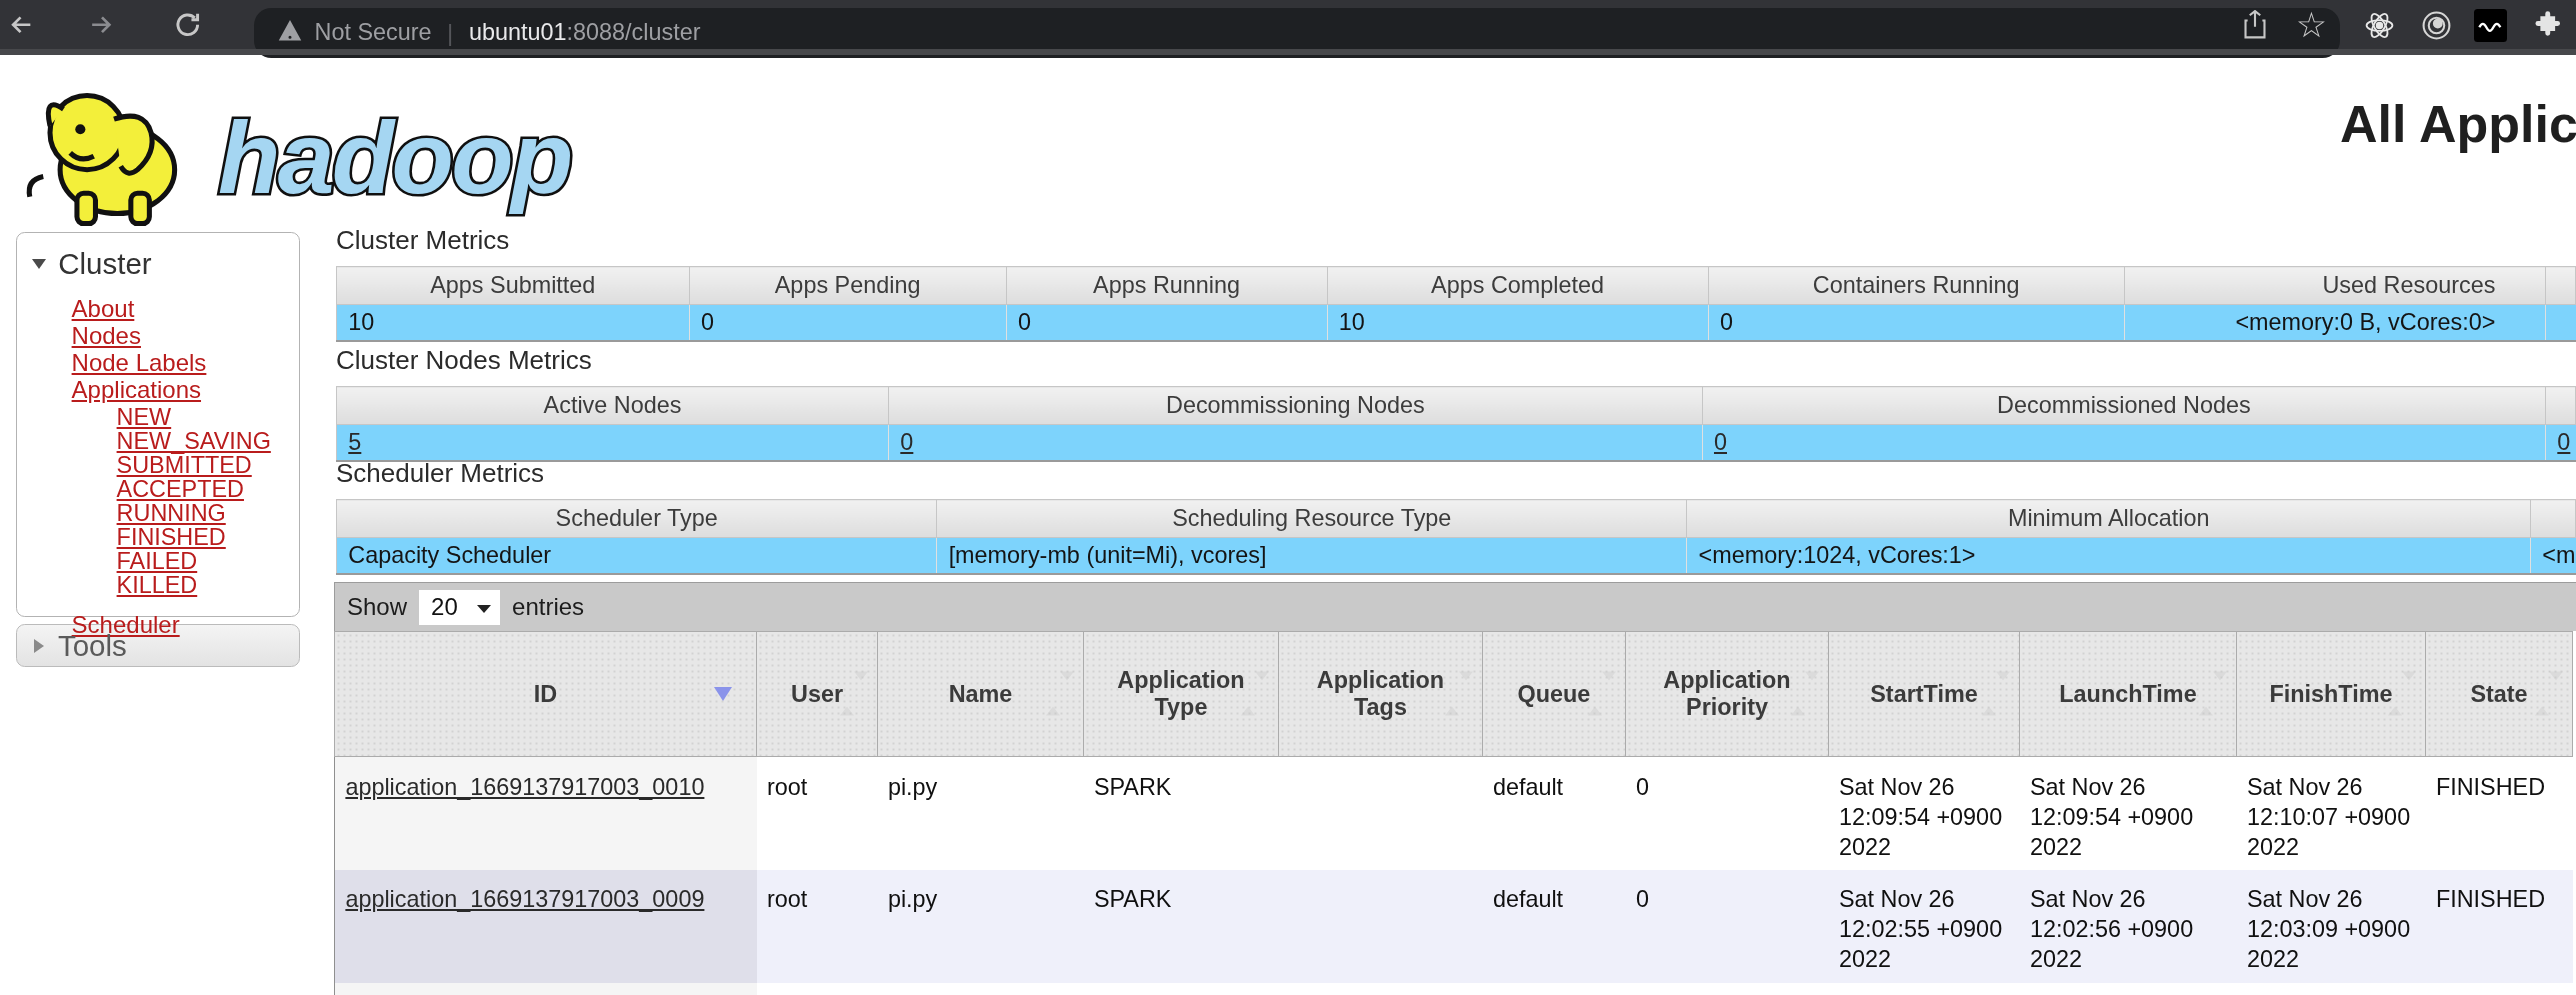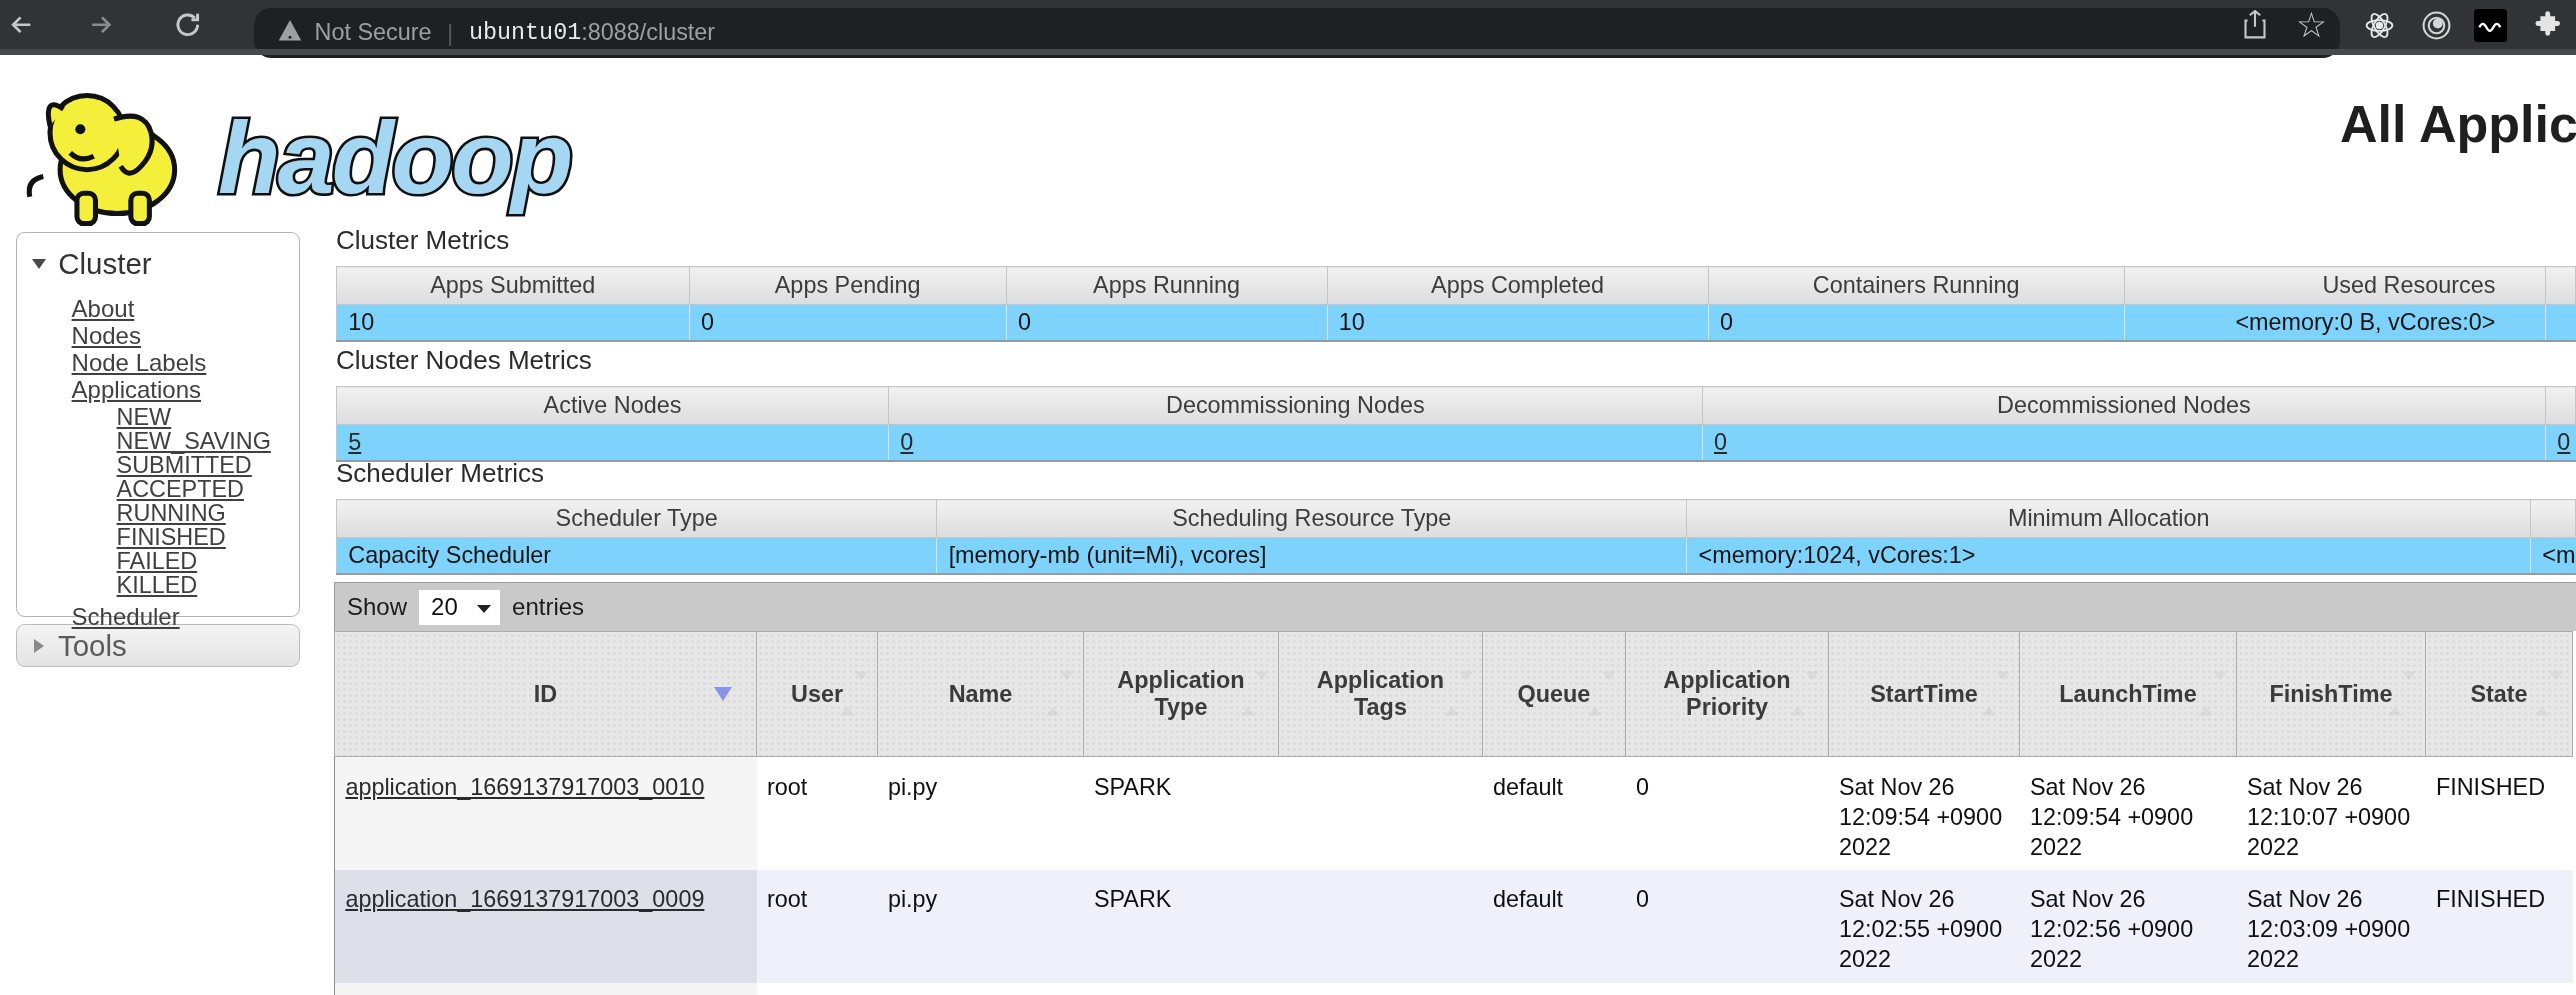--- a/index.html
+++ b/index.html
@@ -9,21 +9,21 @@
   
   .chrome { position:absolute; top:0; left:0; width:2576px; height:49px; background:#323337; }
   .chrome-strip { position:absolute; top:49px; left:0; width:2576px; height:6px; background:#47484b; }
   .nav-ico { position:absolute; top:7px; width:36px; height:36px; color:#c7c7c7;
              display:flex; align-items:center; justify-content:center; cursor:pointer; }
   .omnibox { position:absolute; left:254px; top:7.8px; width:2086px; height:50px; border-radius:17.3px;
              background:#1e2023; display:flex; align-items:center; padding-left:22.5px;
              font-size:23.4px; color:#9e9fa3; }
   .omnibox .warn { margin-right:12px; }
   .omnibox .sep { margin:0 15.6px; color:#54555a; font-size:24px; }
-  .omnibox .host { color:#e9e9eb;font-family:Liberation Mono, monospace; }
+  .omnibox .host { color:#e9e9eb; }
   .chrome-right-ico { position:absolute; top:8.7px; width:33px; height:33px; color:#c7c7c7;
                       display:flex; align-items:center; justify-content:center; cursor:pointer; }
 
   
   .logo { position:absolute; left:12px; top:72px; width:537px; height:160px; }
   .hadoop-word { position:absolute; left:206px; top:28px; font-size:102px; font-weight:700;
                  font-style:italic; letter-spacing:-2.6px; color:#a5d6f2;
                  -webkit-text-stroke:5.2px #101010; paint-order:stroke fill; }
   .page-h1 { position:absolute; left:2340px; top:94px; font-size:52px; font-weight:700;
              color:#1f1f1f; white-space:nowrap; }
@@ -33,22 +33,22 @@
   .side-box { border:0.9px solid #b3b3b3; border-radius:8.7px; background:#fff; padding:14px 0 21px 0; height:385px; }
   .side-head { display:flex; align-items:center; gap:12px; padding-left:15.6px;
                font-size:29.5px; color:#333; }
   .tri-down { width:0; height:0; border-left:7.8px solid transparent; border-right:7.8px solid transparent;
               border-top:10.4px solid #4a4a4a; display:inline-block; }
   .tri-right { width:0; height:0; border-top:7.8px solid transparent; border-bottom:7.8px solid transparent;
                border-left:10.4px solid #8a8a8a; display:inline-block; }
   .side ul { list-style:none; }
   .nav-main { margin:14px 0 0 55px; font-size:24px; line-height:27px; }
   .nav-sub  { margin:1.7px 0 1.7px 45px; font-size:23.4px; line-height:24px; }
-  .side a { color:#404040; text-decoration:underline; }
-  .sched { margin-top:6px; }
+  .side a { color:#b91c1c; text-decoration:underline; }
+  .sched { margin-top:14px; }
   .tools-box { margin-top:7px; border:0.9px solid #bbb; border-radius:8.7px; height:43px;
                background:linear-gradient(#f4f4f4,#e3e3e3); display:flex; align-items:center;
                gap:14px; padding-left:17.3px; font-size:29.5px; color:#5a5a5a; }
 
   
   .sect { position:absolute; left:336px; }
   .sect h2 { font-size:26px; font-weight:500; color:#2b2b2b; margin-bottom:10.4px; }
   table.metrics { border-collapse:collapse; table-layout:fixed; }
   table.metrics th { height:38px; background:linear-gradient(#f1f1f1,#dddddd);
                      border:0.9px solid #c6c6c6; font-weight:400; font-size:23.4px; color:#3c3c3c;

